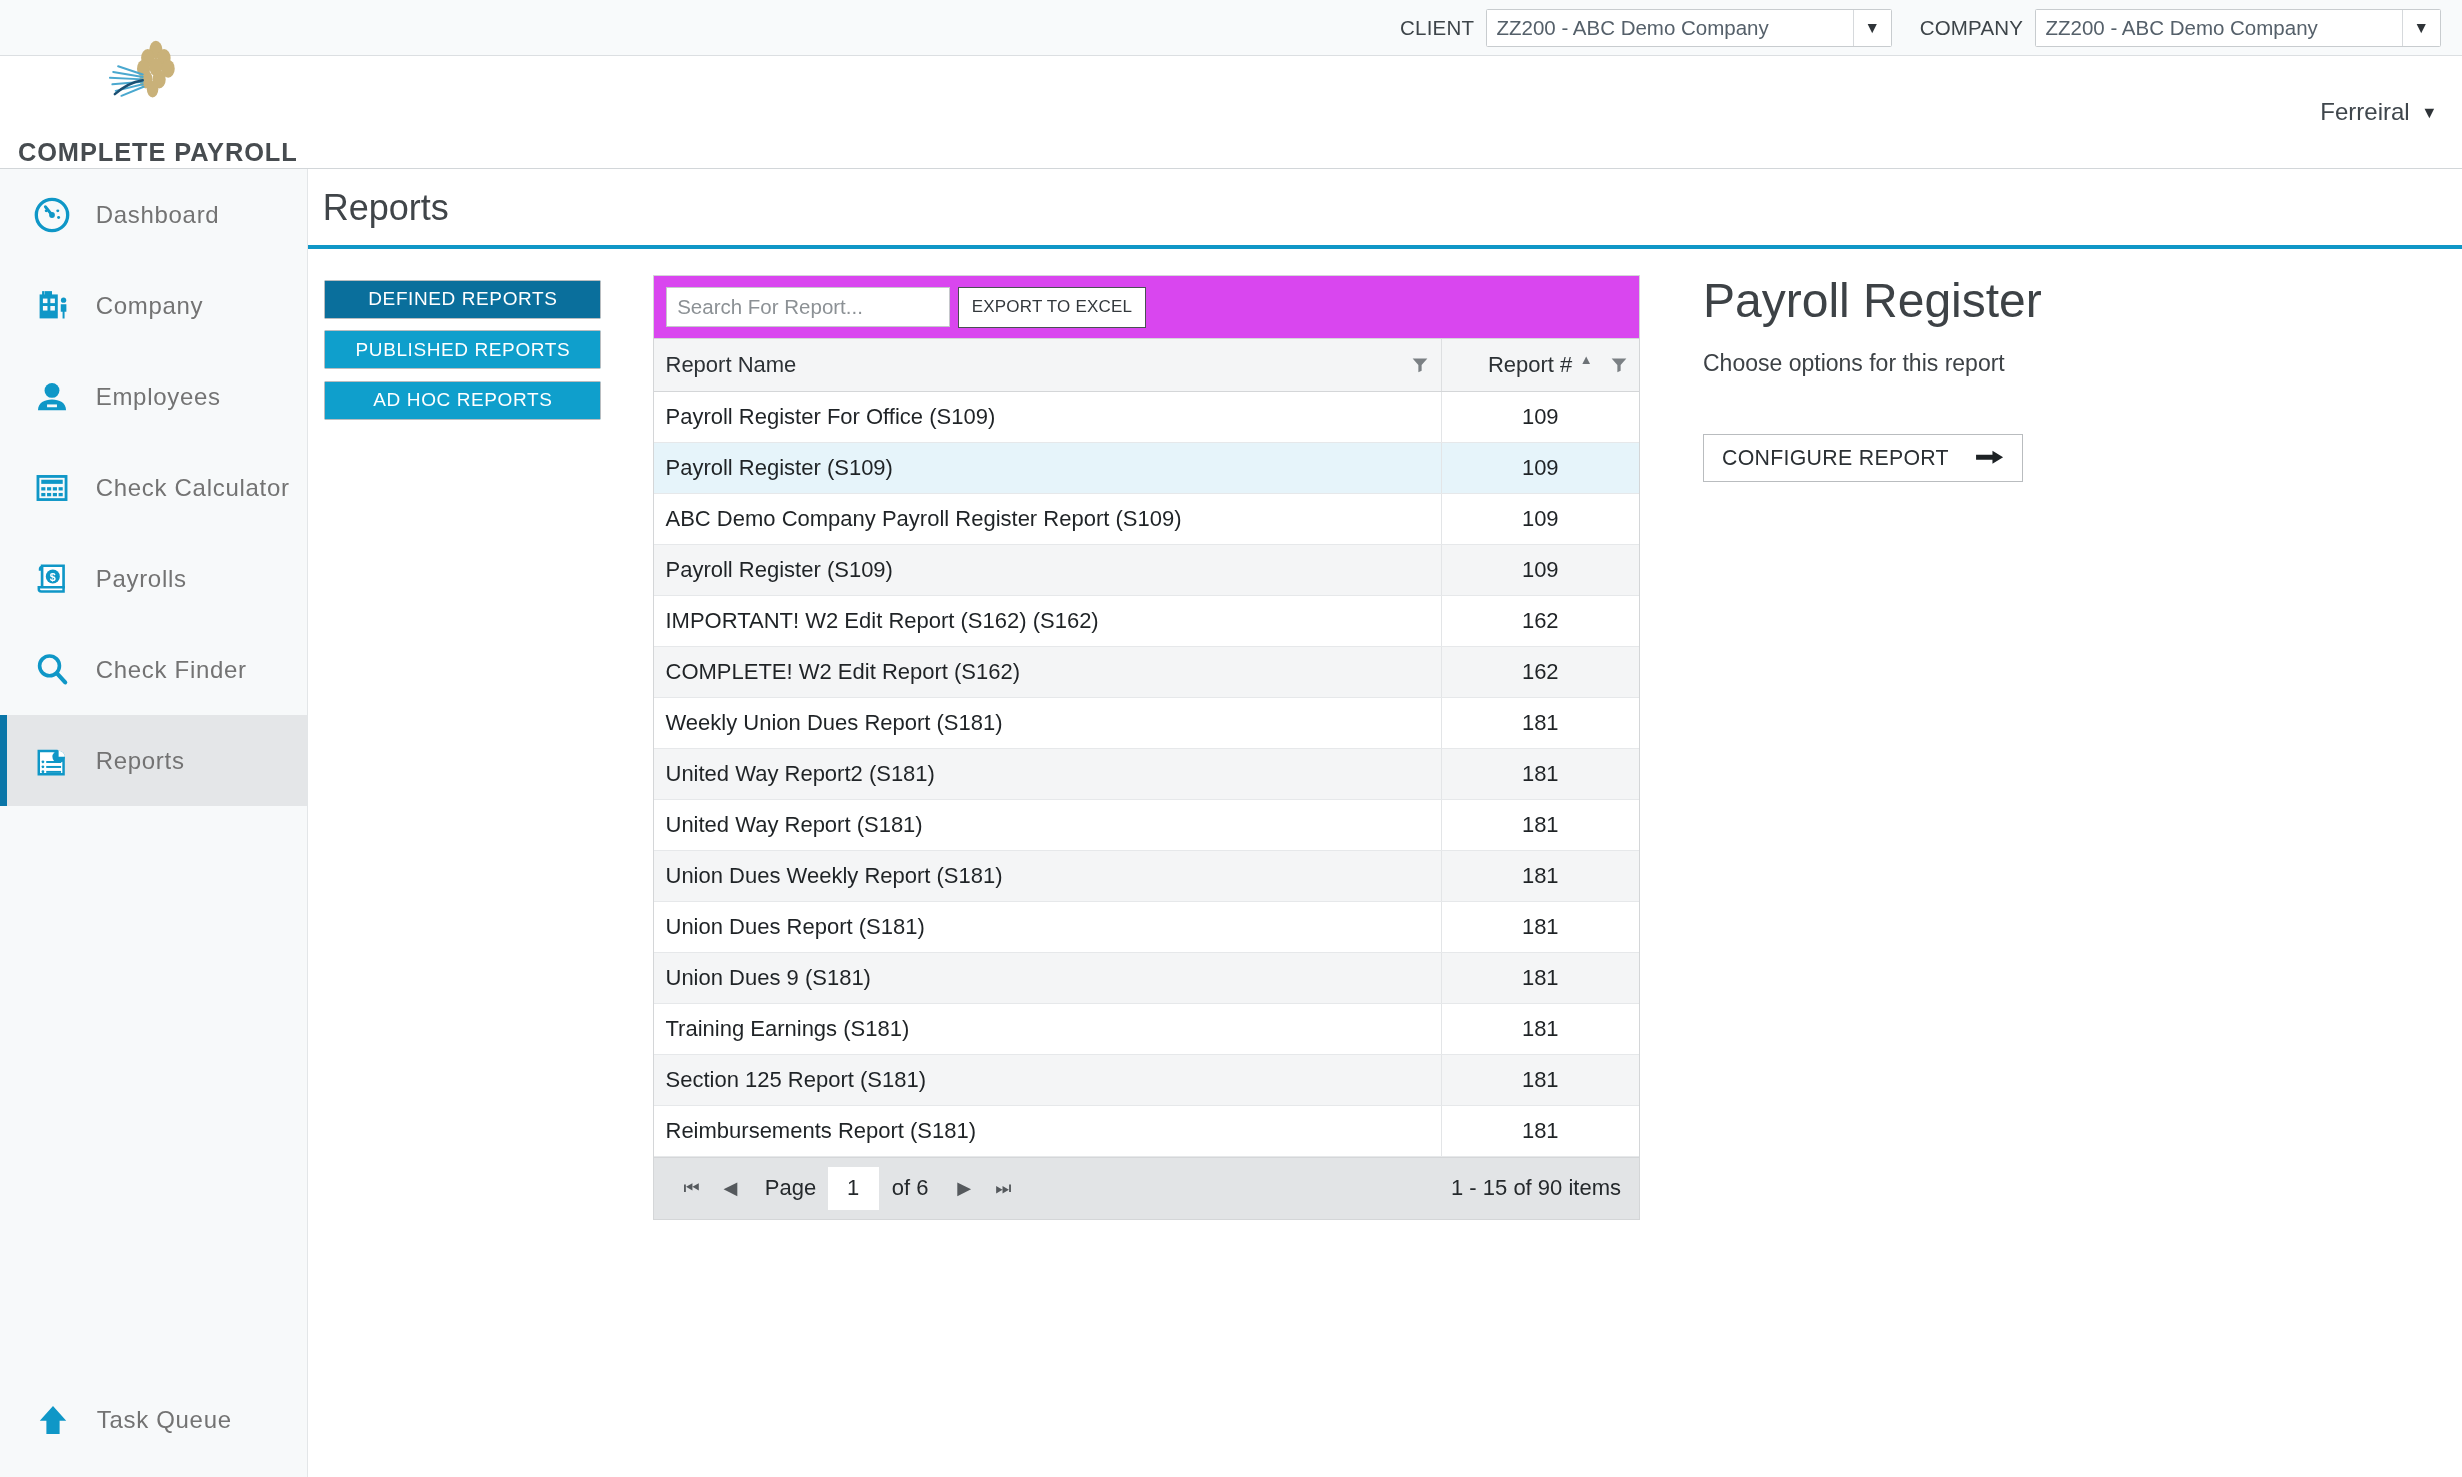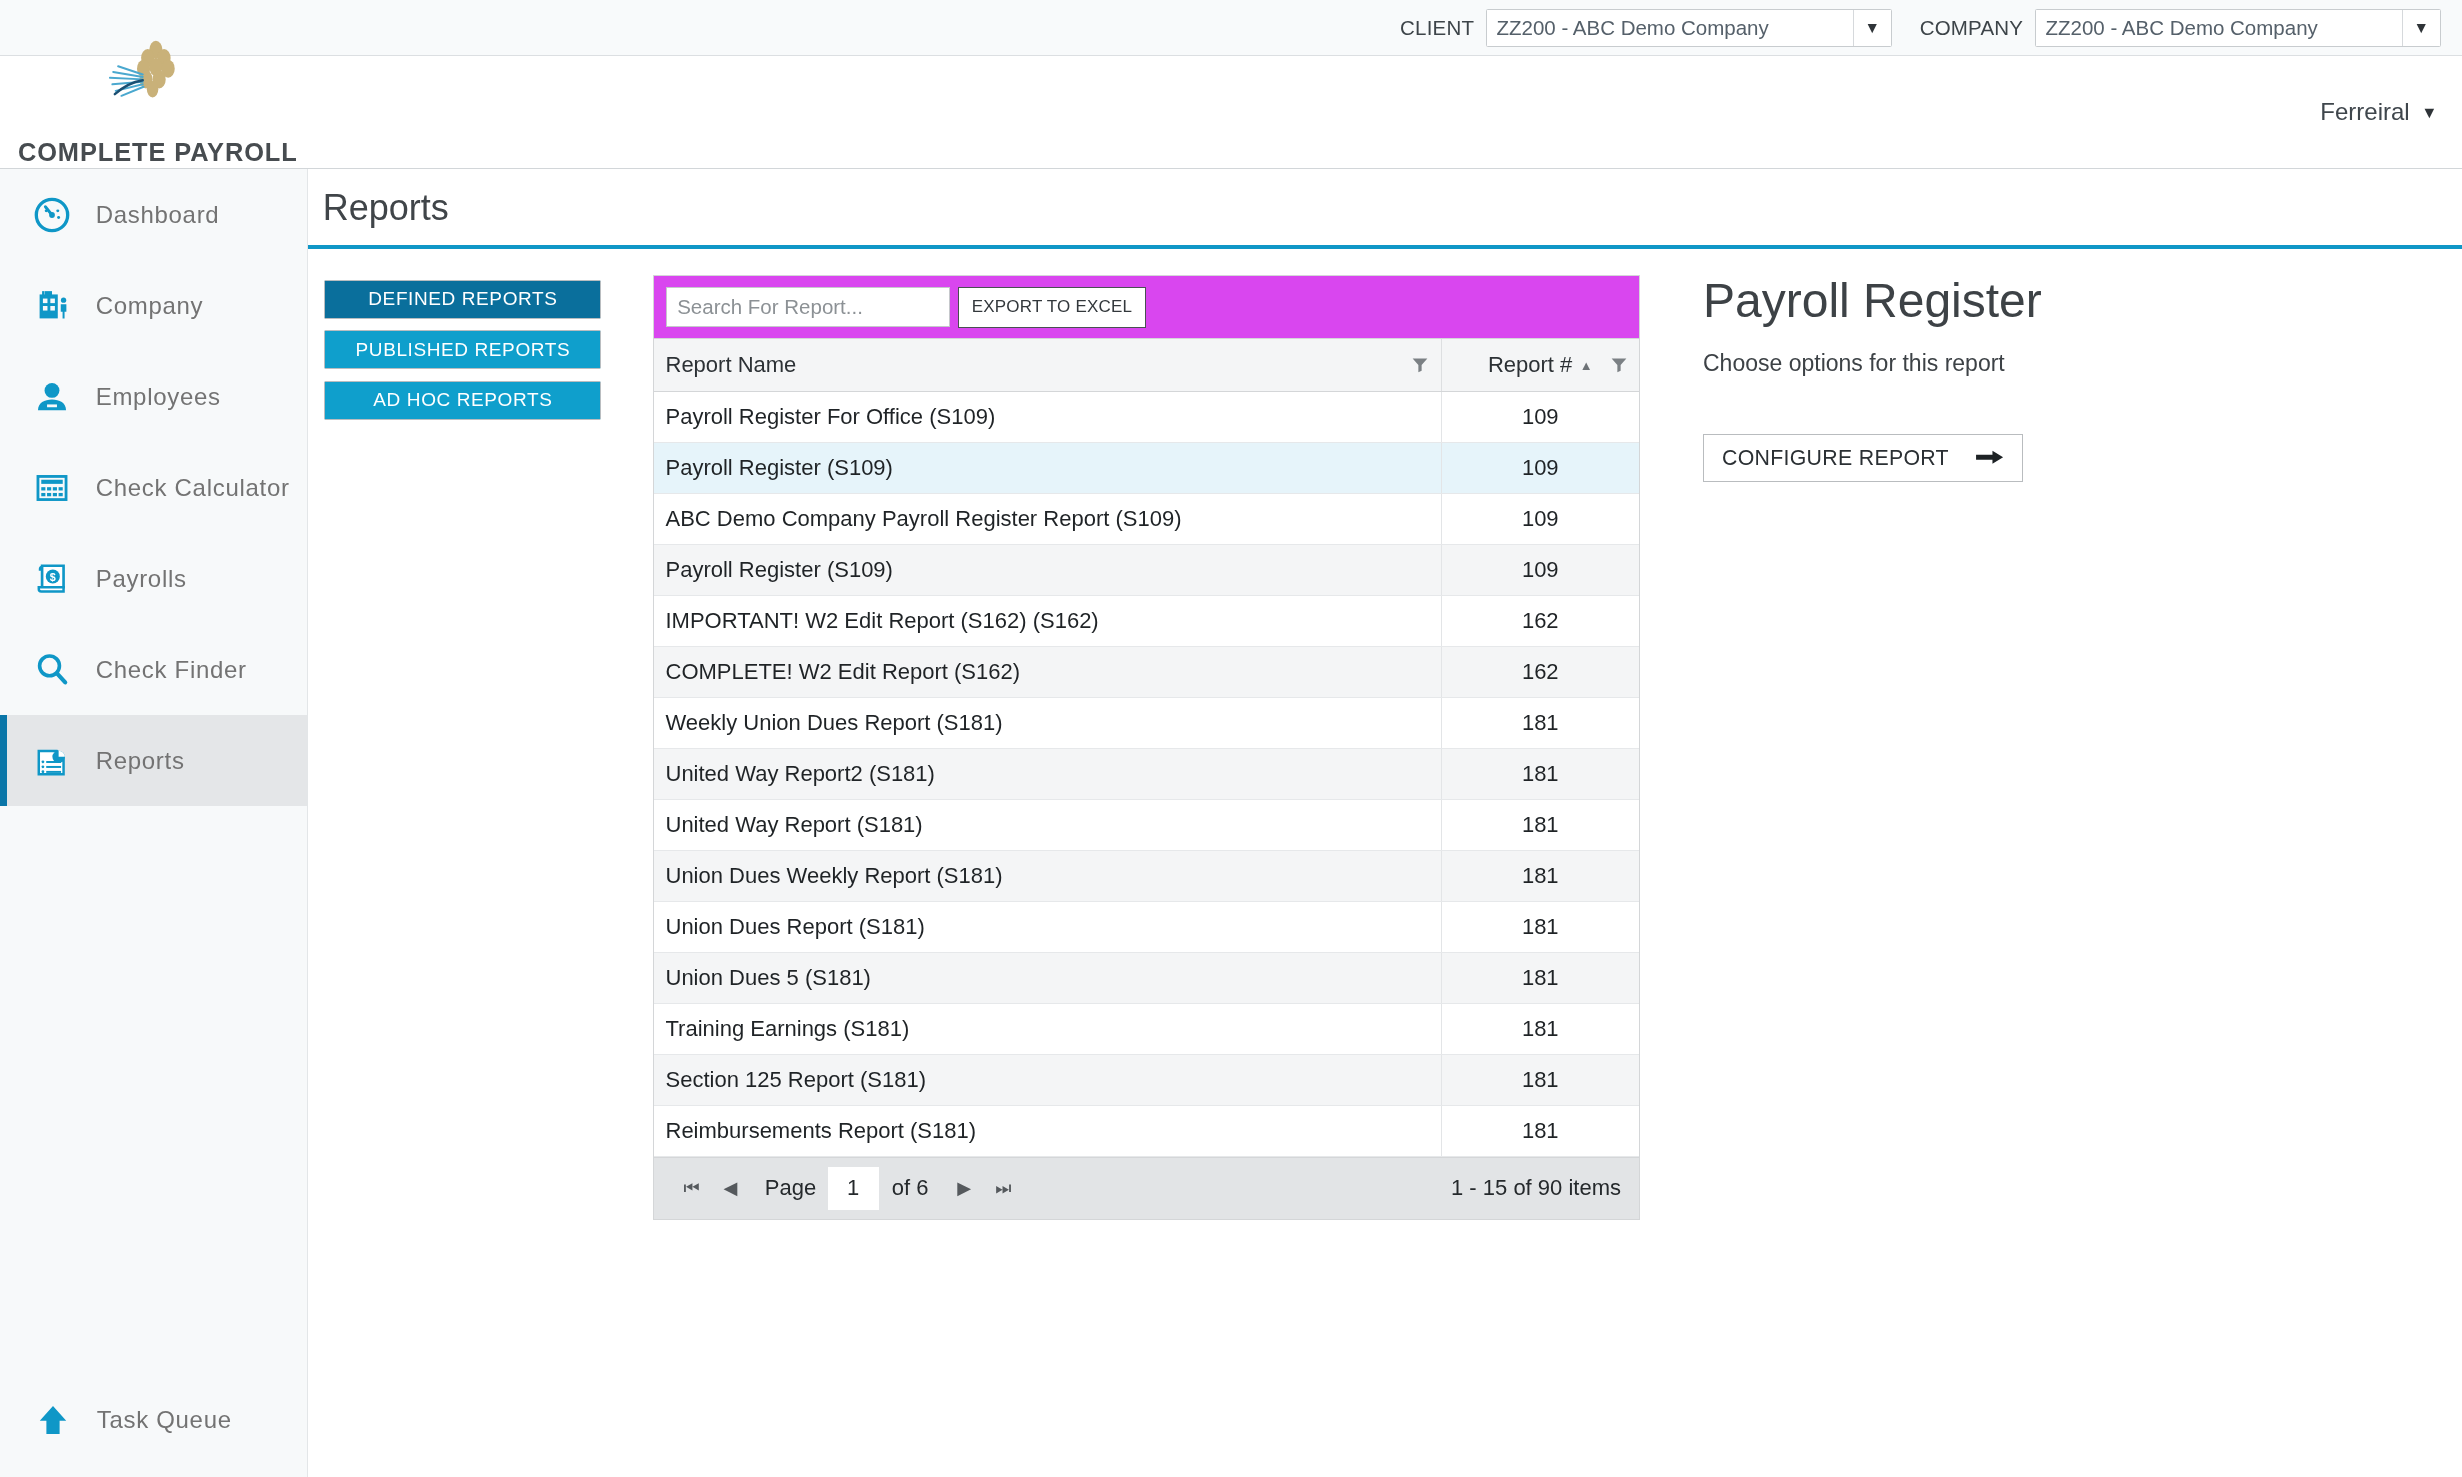--- a/index.html
+++ b/index.html
@@ -154,21 +154,21 @@
   th {
     background: #f4f5f6; height: 52px;
     font-size: 22px; font-weight: normal; color: #2c3135;
     border-bottom: 0.8px solid #d4d6d8;
     padding: 0 11.5px;
   }
   th.col-name { text-align: left; width: 787px; border-right: 0.8px solid #dddfe1; }
   th.col-num  { text-align: center; width: 198px; }
   .th-inner { display: flex; align-items: center; justify-content: space-between; width: 100%; }
   .th-inner.centered { justify-content: center; position: relative; }
-  .th-text { display: flex; align-items: center; gap: 7.4px; }
+  .th-text { display: flex; align-items: flex-start; gap: 7.4px; }
   .sort-arrow { font-size: 13px; color: #6d7276; }
   .filter-icon { cursor: pointer; display: inline-flex; }
   .th-inner.centered .filter-icon { position: absolute; right: 0; }
   td {
     height: 51px; font-size: 22px; color: #1f2326;
     border-bottom: 0.8px solid #e6e8ea; padding: 0 11.5px;
   }
   td.cell-name { text-align: left; border-right: 0.8px solid #e3e5e7; }
   td.cell-num { text-align: center; }
   tr.row-odd td { background: #ffffff; }
@@ -472,21 +472,21 @@
           </tr>
           <tr class="row-even">
             <td class="cell-name">Union Dues Weekly Report (S181)</td>
             <td class="cell-num">181</td>
           </tr>
           <tr class="row-odd">
             <td class="cell-name">Union Dues Report (S181)</td>
             <td class="cell-num">181</td>
           </tr>
           <tr class="row-even">
-            <td class="cell-name">Union Dues 5 (S181)</td>
+            <td class="cell-name">Union Dues 9 (S181)</td>
             <td class="cell-num">181</td>
           </tr>
           <tr class="row-odd">
             <td class="cell-name">Training Earnings (S181)</td>
             <td class="cell-num">181</td>
           </tr>
           <tr class="row-even">
             <td class="cell-name">Section 125 Report (S181)</td>
             <td class="cell-num">181</td>
           </tr>

